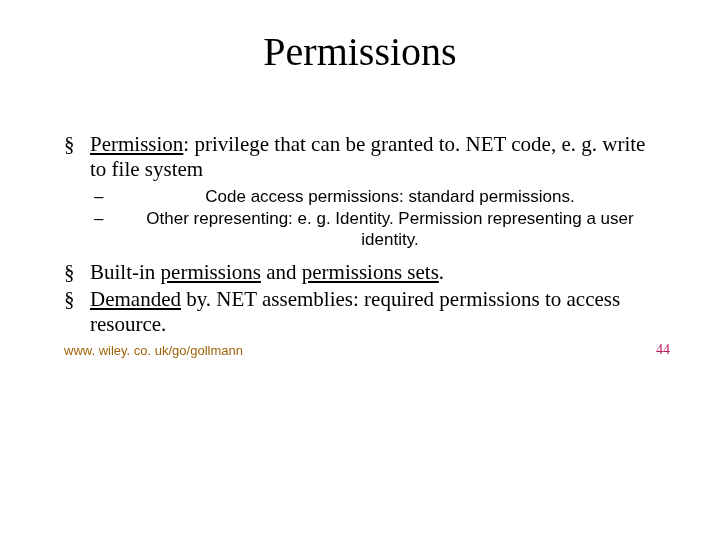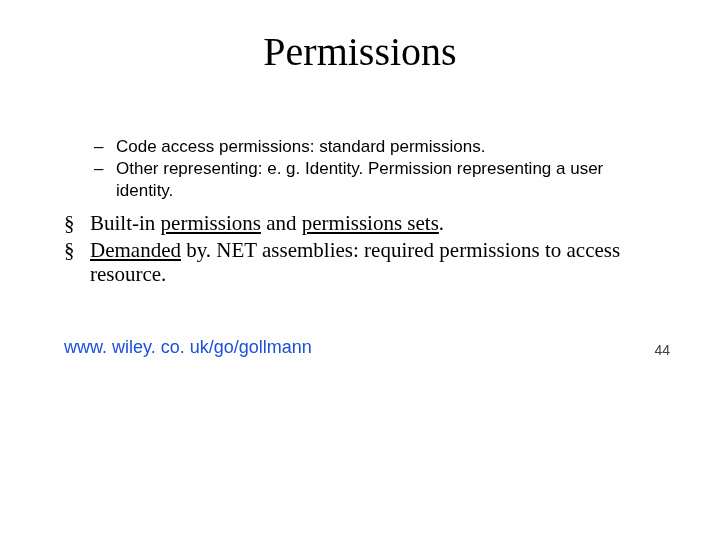--- a/index.html
+++ b/index.html
@@ -55,50 +55,54 @@
   }
   .b2::before {
     content: "–";
     position: absolute;
     left: 30px;
     top: 0;
   }
   .subgroup {
     margin-top: 4px;
     margin-bottom: 10px;
+    text-align: center;
   }
   .u {
     text-decoration: underline;
   }
   .footer-left {
     position: absolute;
     left: 64px;
     bottom: 30px;
     font-family: Arial, Helvetica, sans-serif;
-    font-size: 18px;
-    color: #1d4ed8;
+    font-size: 13px;
+    color: #a16207;
   }
   .footer-right {
     position: absolute;
     right: 50px;
     bottom: 30px;
-    font-family: Liberation Sans, sans-serif;
+    font-family: Liberation Serif, serif;
     font-size: 14px;
-    color: #404040;
+    color: #be185d;
   }
 </style>
 </head>
 <body>
 
 <div class="slide">
 
   <div class="title">Permissions</div>
 
   <div class="body">
 
+    <div class="b1">
+      <span class="u">Permission</span><span>: privilege that can be granted to. NET code, e. g. write to file system</span>
+    </div>
 
     <div class="subgroup">
       <div class="b2">Code access permissions: standard permissions.</div>
       <div class="b2">
         <span>Other representing: e. g. </span><span>Identity. Permission</span><span> representing a user identity.</span>
       </div>
     </div>
 
     <div class="b1">
       <span>Built-in </span><span class="u">permissions</span><span> and </span><span class="u">permissions sets</span><span>.</span>

